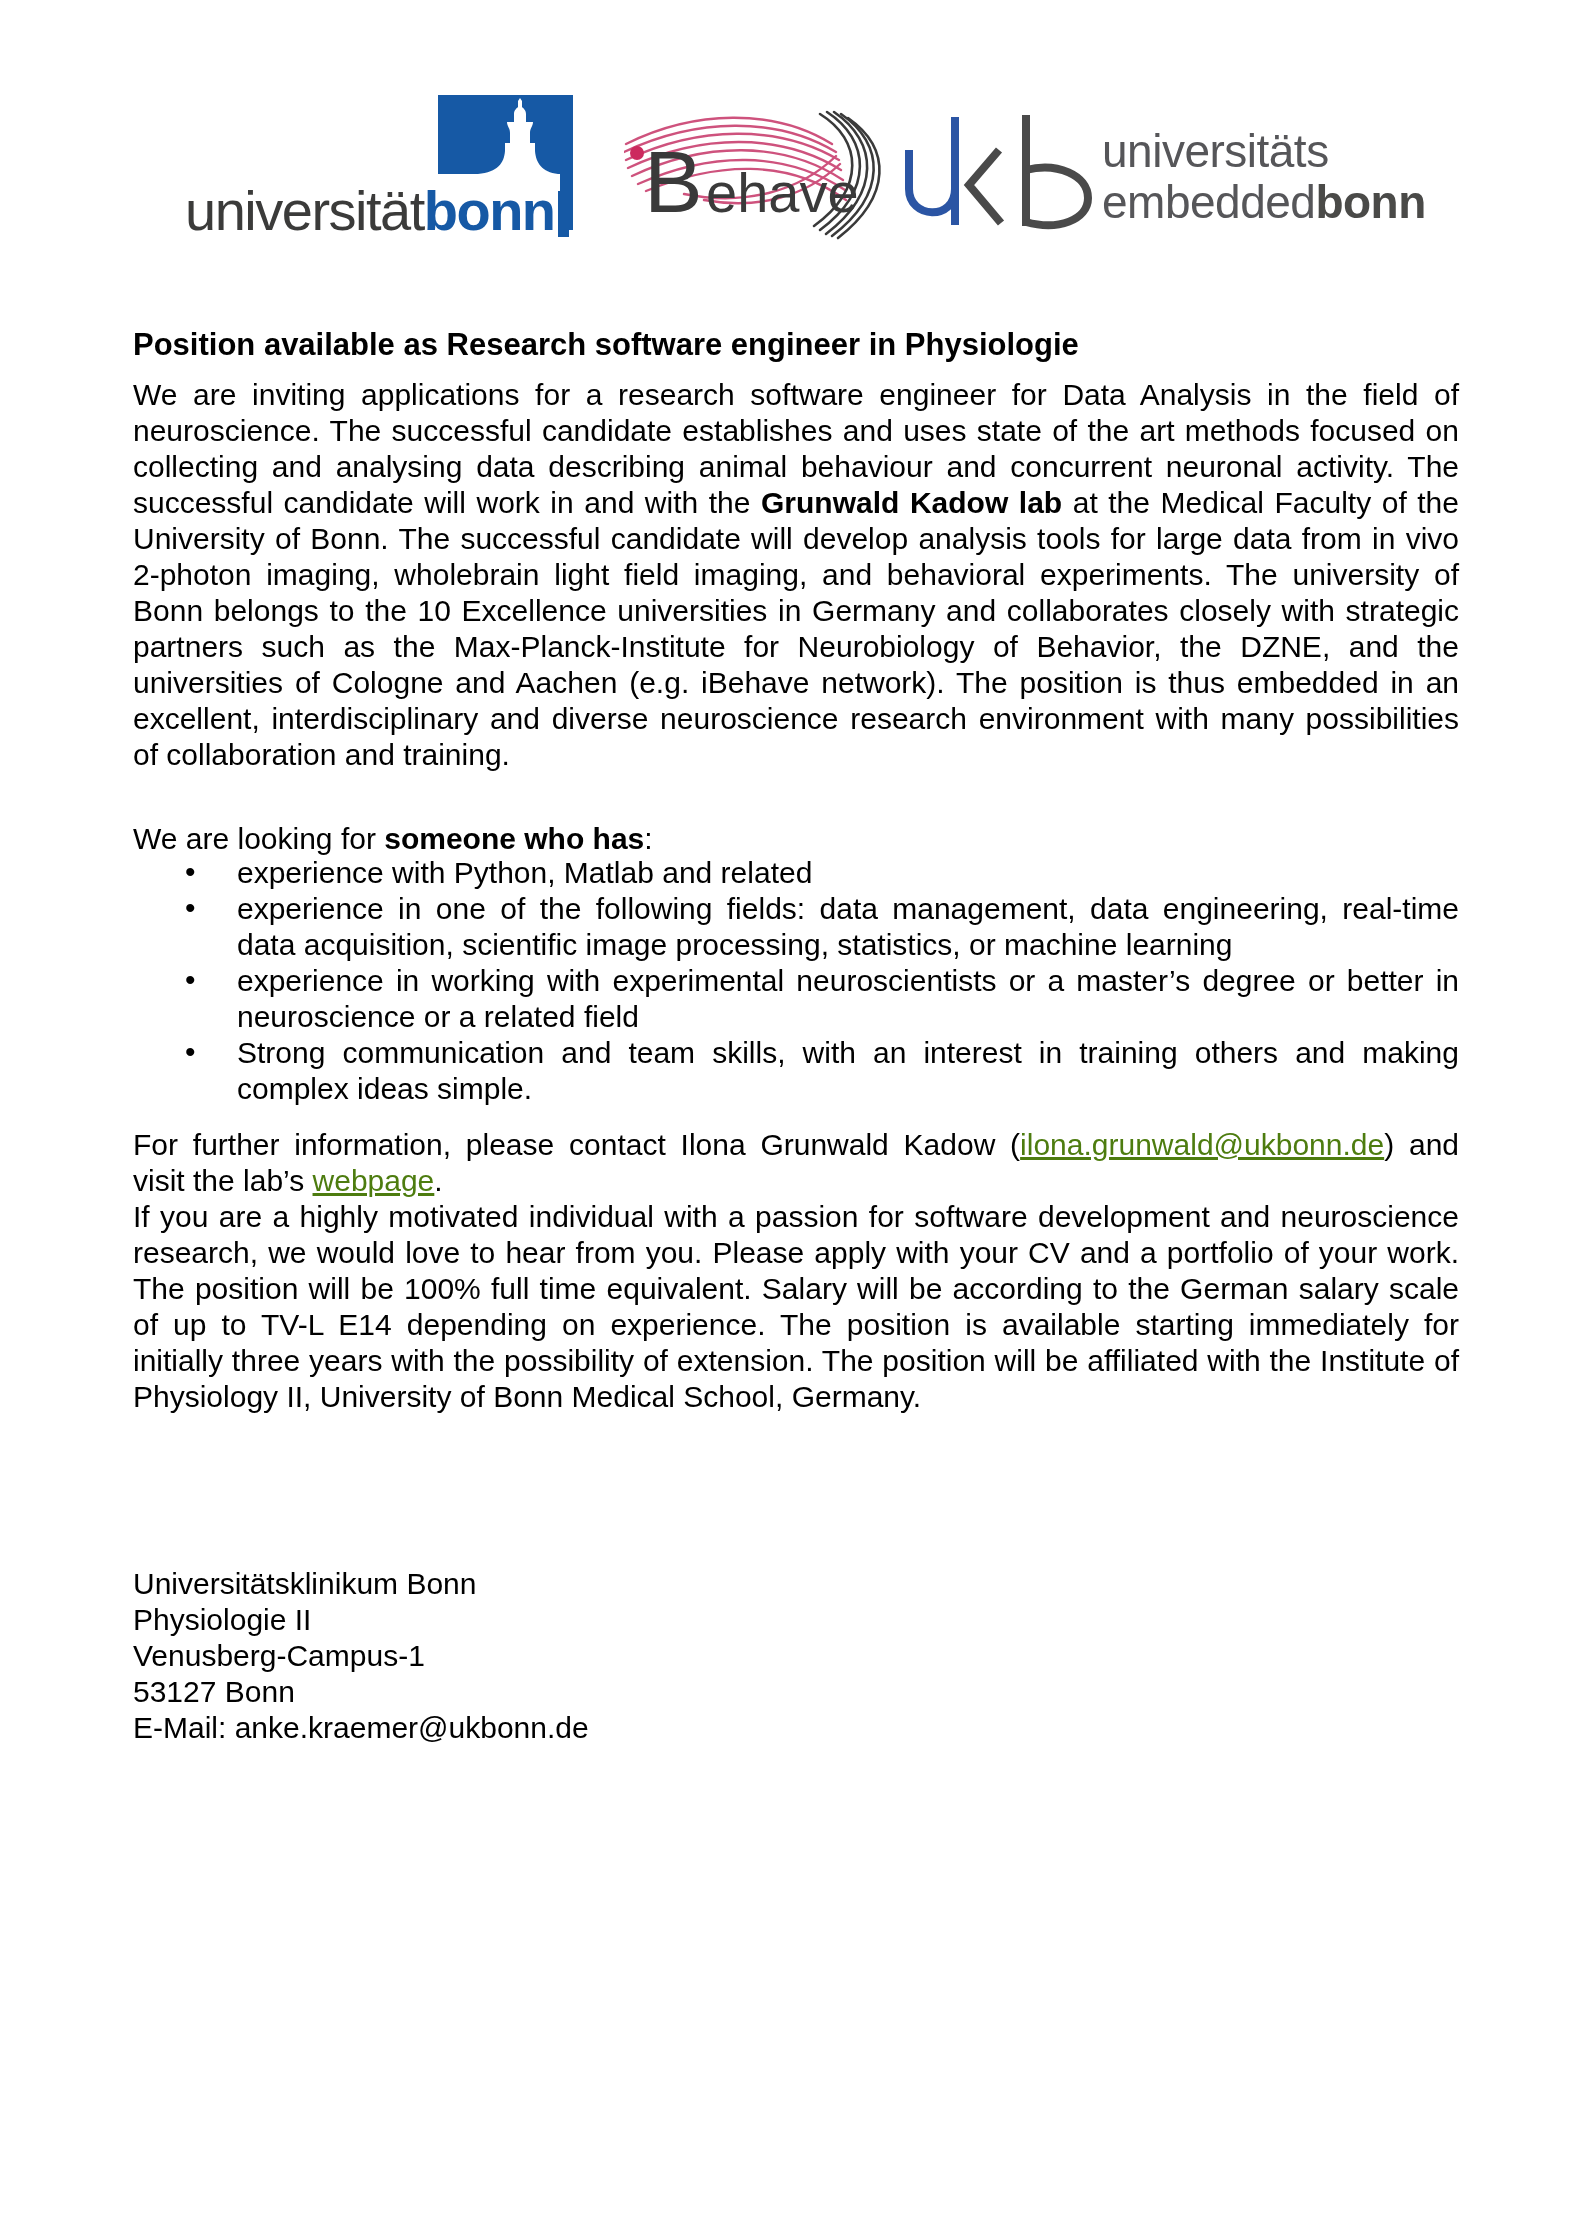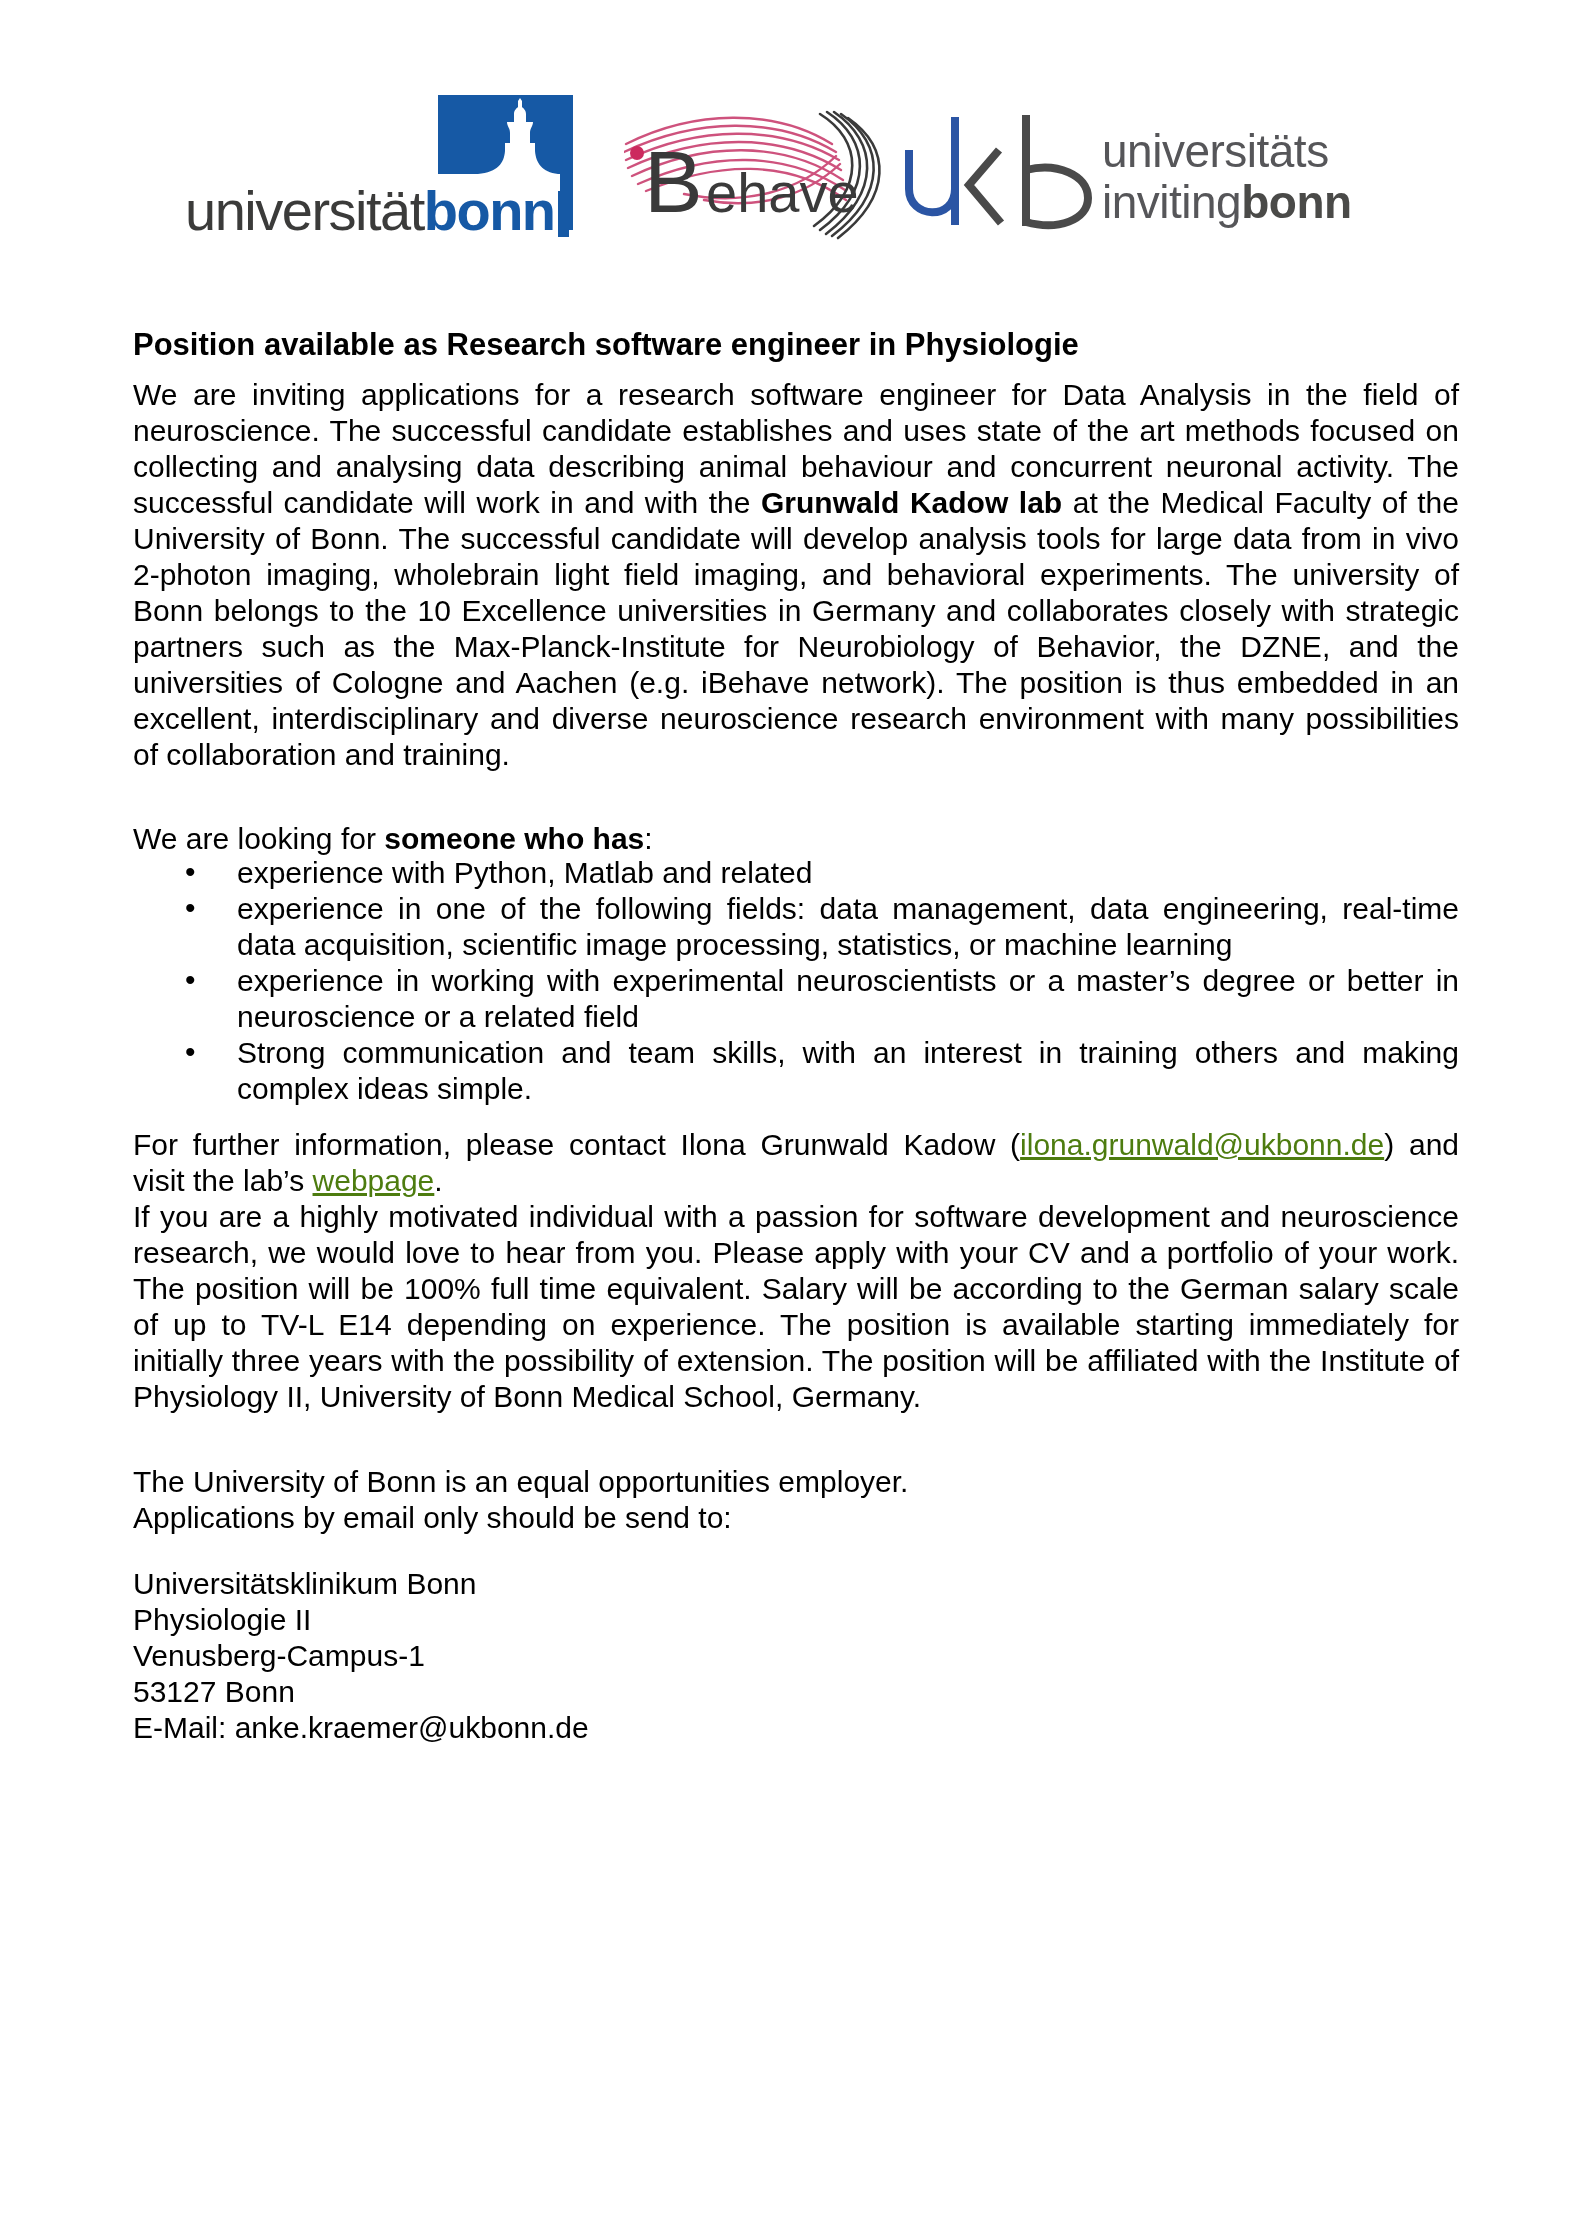--- a/index.html
+++ b/index.html
@@ -118,21 +118,21 @@
       <g fill="none" stroke="#4a4a4a" stroke-width="8">
         <path d="M104,57 L74,92 L106,130"></path>
         <path d="M131,22 V133"></path>
         <path d="M131,77 C162,69 193,82 193,105 C193,127 163,138 131,129"></path>
       </g>
     </svg>
   </div>
 
   <div class="abs ukb-text">
     <div>universitäts</div>
-    <div><span>inviting</span><span class="ukb-bonn">bonn</span></div>
+    <div><span>embedded</span><span class="ukb-bonn">bonn</span></div>
   </div>
 
   <h1 class="abs doc-title">Position available as Research software engineer in Physiologie</h1>
 
   <div class="abs block body-text para1">
     <p class="just"><span>We are inviting applications for a research software engineer for Data Analysis in the field of neuroscience. The successful candidate establishes and uses state of the art methods focused on collecting and analysing data describing animal behaviour and concurrent neuronal activity. The successful candidate will work in and with the </span><b>Grunwald Kadow lab</b><span> at the Medical Faculty of the University of Bonn. The successful candidate will develop analysis tools for large data from in vivo 2-photon imaging, wholebrain light field imaging, and behavioral experiments. The university of Bonn belongs to the 10 Excellence universities in Germany and collaborates closely with strategic partners such as the Max-Planck-Institute for Neurobiology of Behavior, the DZNE, and the universities of Cologne and Aachen (e.g. iBehave network). The position is thus embedded in an excellent, interdisciplinary and diverse neuroscience research environment with many possibilities of collaboration and training.</span></p>
   </div>
 
   <div class="abs block body-text looking">
     <p><span>We are looking for </span><b>someone who has</b><span>:</span></p>
@@ -145,24 +145,20 @@
       <li><span>experience in working with experimental neuroscientists or a master’s degree or better in neuroscience or a related field</span></li>
       <li><span>Strong communication and team skills, with an interest in training others and making complex ideas simple.</span></li>
     </ul>
   </div>
 
   <div class="abs block body-text contact-block">
     <p class="just"><span>For further information, please contact Ilona Grunwald Kadow (</span><a class="doclink" href="#">ilona.grunwald@ukbonn.de</a><span>) and visit the lab’s </span><a class="doclink" href="#">webpage</a><span>.</span></p>
     <p class="just">If you are a highly motivated individual with a passion for software development and neuroscience research, we would love to hear from you. Please apply with your CV and a portfolio of your work. The position will be 100% full time equivalent. Salary will be according to the German salary scale of up to TV-L E14 depending on experience. The position is available starting immediately for initially three years with the possibility of extension. The position will be affiliated with the Institute of Physiology II, University of Bonn Medical School, Germany.</p>
   </div>
 
-  <div class="abs block body-text equal-block">
-    <p>The University of Bonn is an equal opportunities employer.</p>
-    <p>Applications by email only should be send to:</p>
-  </div>
 
   <div class="abs block body-text address-block">
     <p>Universitätsklinikum Bonn</p>
     <p>Physiologie II</p>
     <p>Venusberg-Campus-1</p>
     <p>53127 Bonn</p>
     <p>E-Mail: anke.kraemer@ukbonn.de</p>
   </div>
 
 </div>

